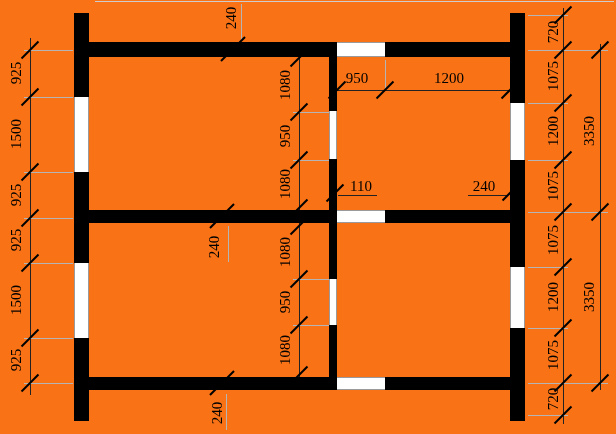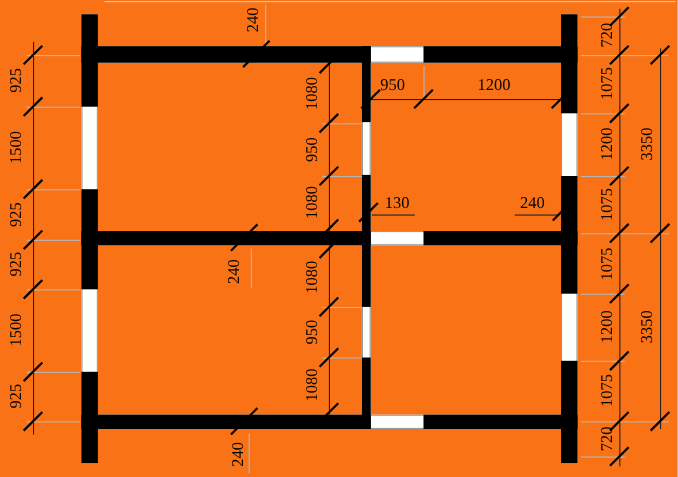--- a/index.html
+++ b/index.html
@@ -128,21 +128,21 @@
     <div class="tick" style="left:325px;top:89px;"></div>
     <div class="tick" style="left:373px;top:89px;"></div>
     <div class="tick" style="left:498px;top:89px;"></div>
     <span class="lbl" style="left:357px;top:78px;">950</span>
     <span class="lbl" style="left:449px;top:78px;">1200</span>
   </div>
 
   <div>
     <div class="dim h" style="left:338px;top:195px;width:39px;"></div>
     <div class="tick" style="left:323px;top:192px;"></div>
-    <span class="lbl" style="left:361px;top:186px;">130</span>
+    <span class="lbl" style="left:361px;top:186px;">110</span>
 
     <div class="dim h" style="left:468px;top:195px;width:40px;"></div>
     <div class="tick" style="left:499px;top:191px;"></div>
     <span class="lbl" style="left:484px;top:186px;">240</span>
 
     <div class="ext v" style="left:241px;top:4px;height:36px;"></div>
     <div class="tick long" style="left:216px;top:48px;"></div>
     <span class="lbl v" style="left:231px;top:18px;">240</span>
 
     <div class="ext v" style="left:228px;top:226px;height:36px;"></div>

